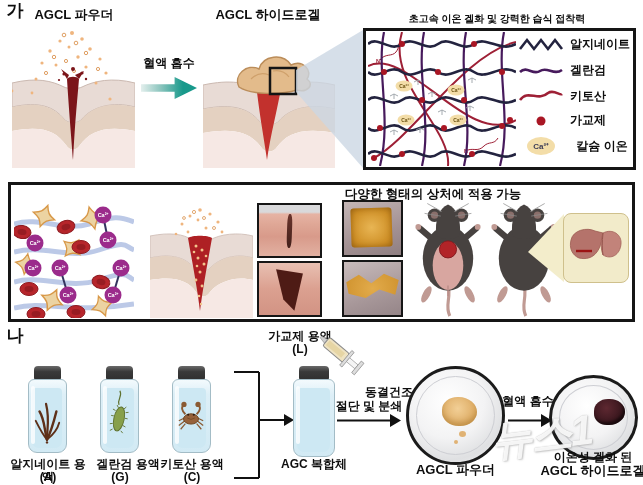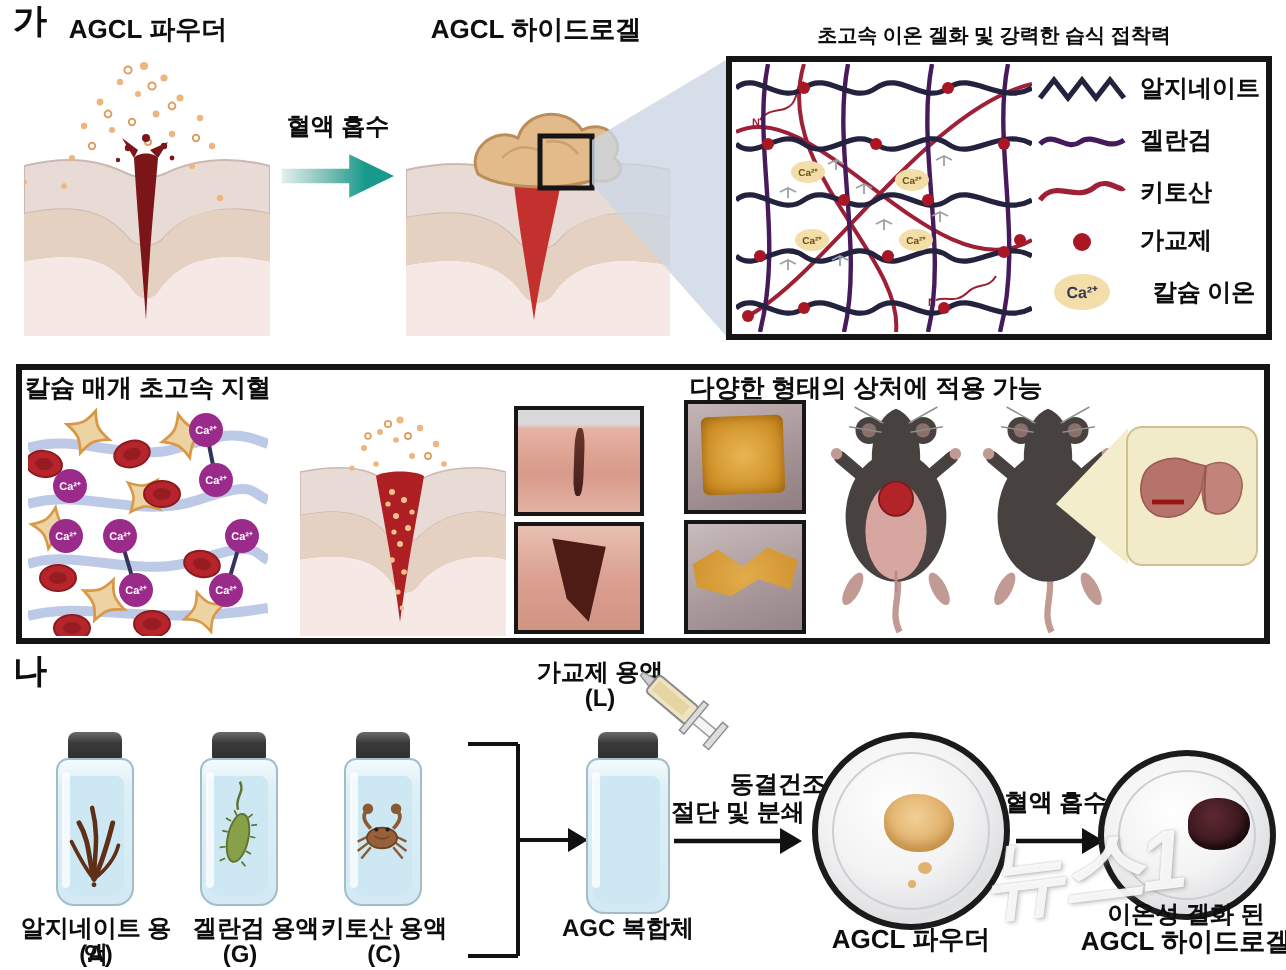--- a/index.html
+++ b/index.html
@@ -200,21 +200,20 @@
   <div class="lbl sub" style="left:570px;top:114px;width:64px;text-align:left;">가교제</div>
 
   <svg class="abs" style="left:518px;top:136px;" width="46" height="20">
     <ellipse cx="23" cy="10" rx="14" ry="9" fill="#f3dda8"></ellipse>
     <text class="ca" x="23" y="13" font-size="8" fill="#3a3a55" text-anchor="middle">Ca²⁺</text>
   </svg>
   <div class="lbl sub" style="left:570px;top:140px;width:64px;text-align:center;">칼슘 이온</div>
 
   <div class="box" style="left:8px;top:182px;width:627px;height:140px;"></div>
 
-  <div class="lbl" style="left:10px;top:187px;width:128px;font-size:12.5px;">칼슘 매개 초고속 지혈</div>
   <svg class="abs" style="left:14px;top:204px;" width="120" height="114" viewBox="0 0 120 114">
     <g stroke="#b9c7e6" stroke-width="5" fill="none" opacity="0.95">
       <path d="M0,20 C25,12 50,28 75,20 S105,12 120,18"></path>
       <path d="M0,48 C30,40 55,56 85,46 S110,42 120,46"></path>
       <path d="M0,78 C25,70 55,86 85,76 S112,72 120,76"></path>
       <path d="M0,104 C30,96 60,110 120,100"></path>
     </g>
     <g fill="#ecd3a2" stroke="#d89848" stroke-width="1">
       <path transform="translate(30,12) rotate(20) scale(1.4)" d="M0,-8 C2,-3 3,-2 8,0 C3,2 2,3 0,8 C-2,3 -3,2 -8,0 C-3,-2 -2,-3 0,-8 Z"></path>
       <path transform="translate(78,14) rotate(-15) scale(1.4)" d="M0,-8 C2,-3 3,-2 8,0 C3,2 2,3 0,8 C-2,3 -3,2 -8,0 C-3,-2 -2,-3 0,-8 Z"></path>

